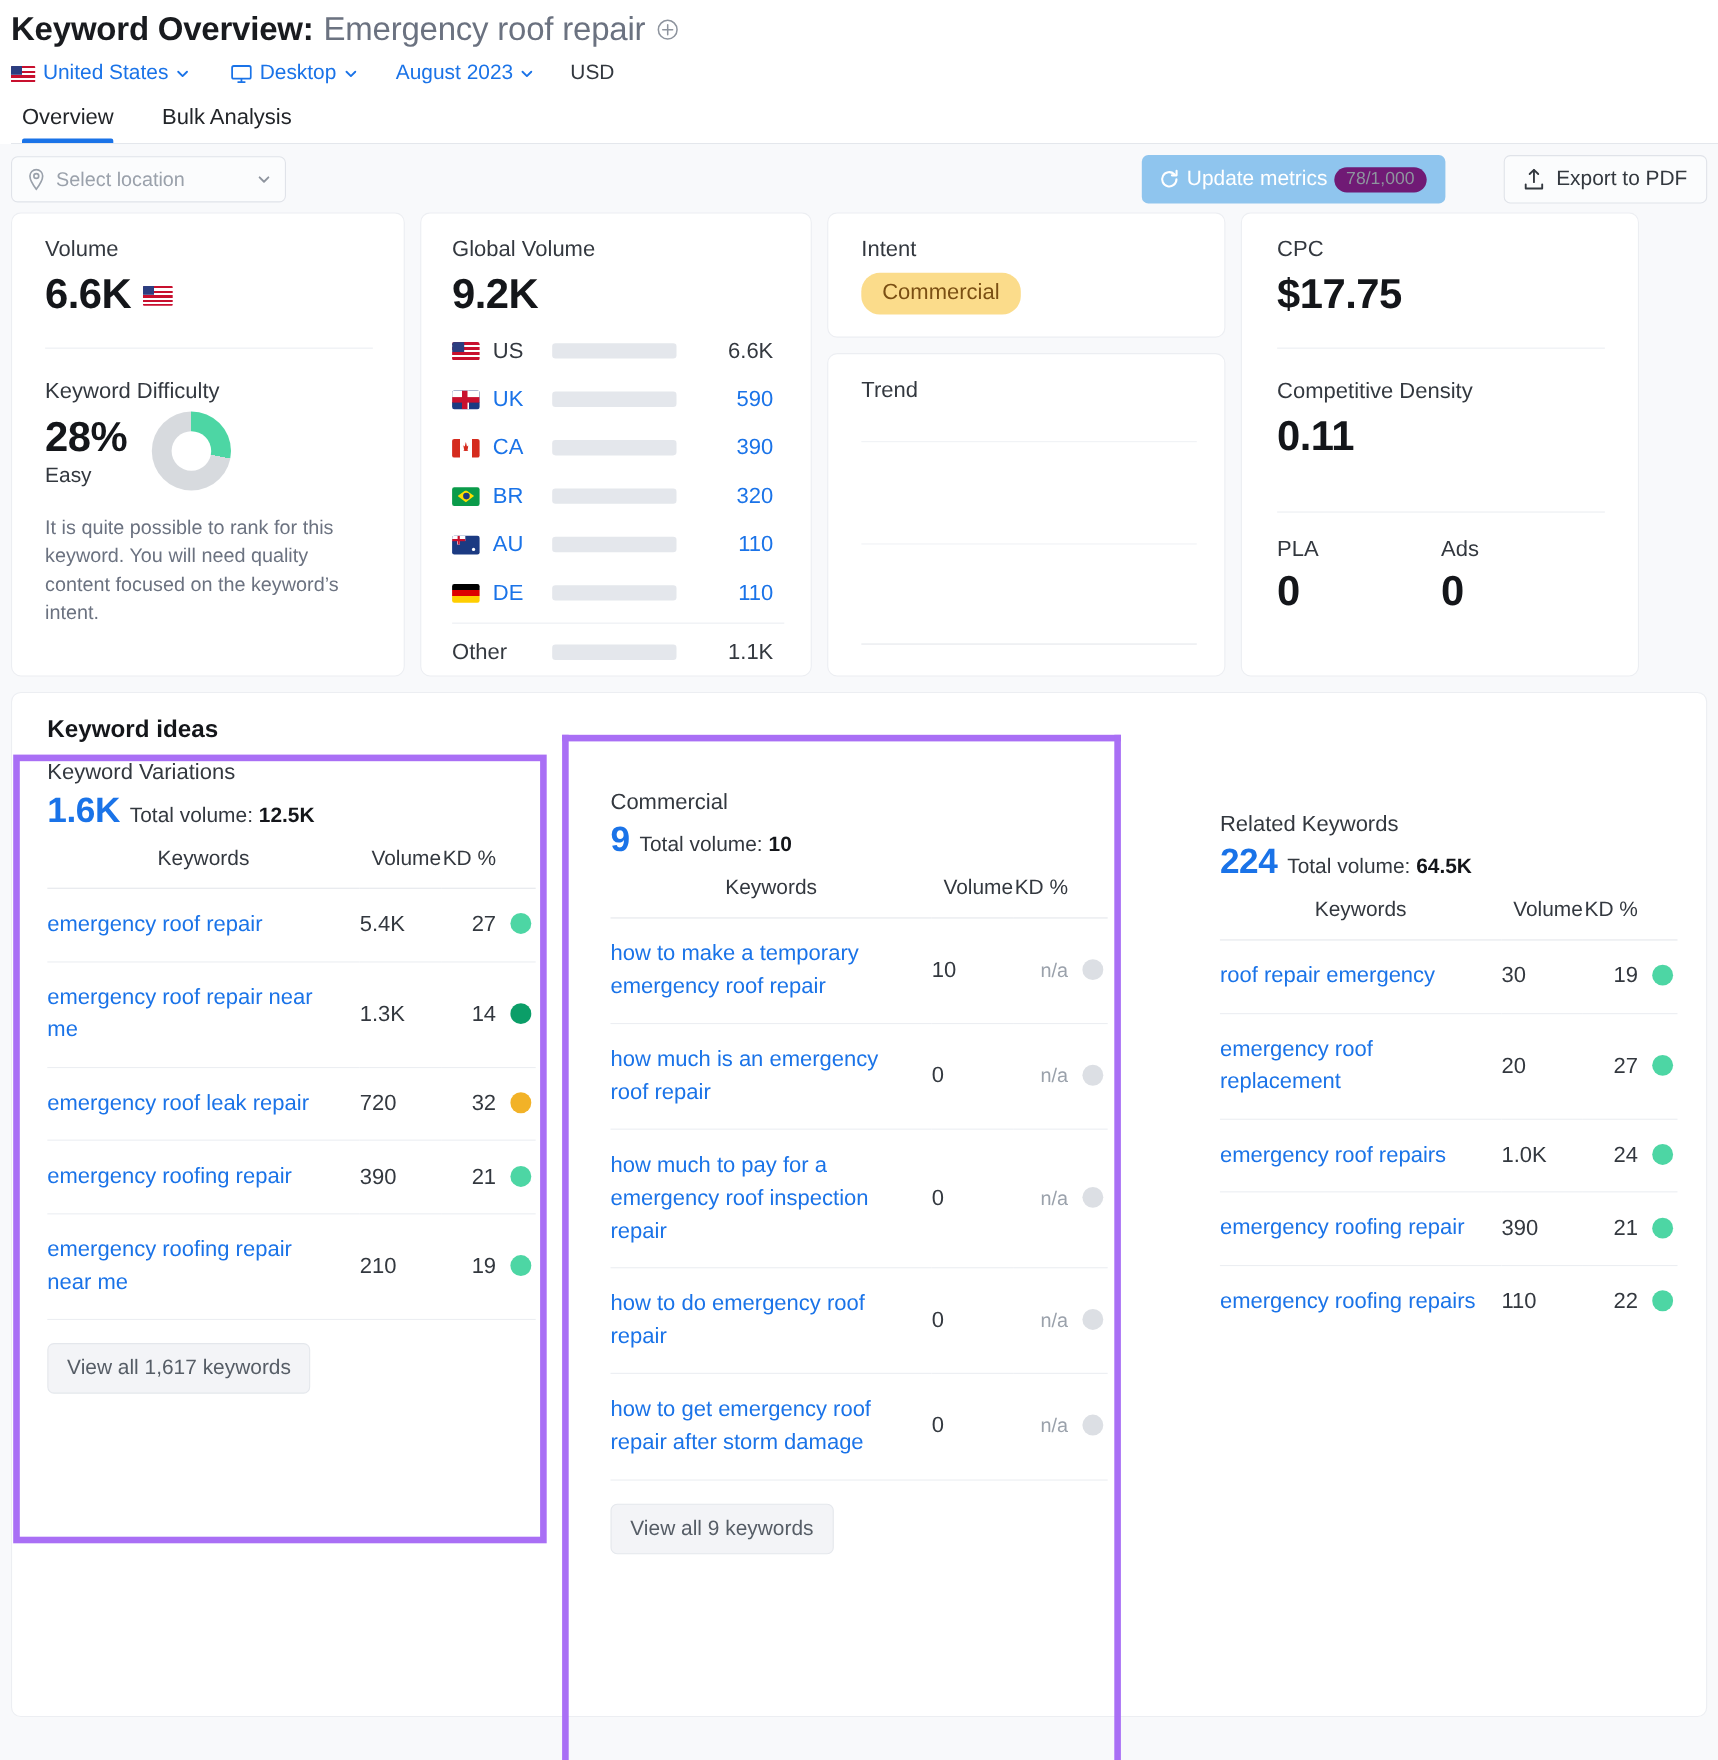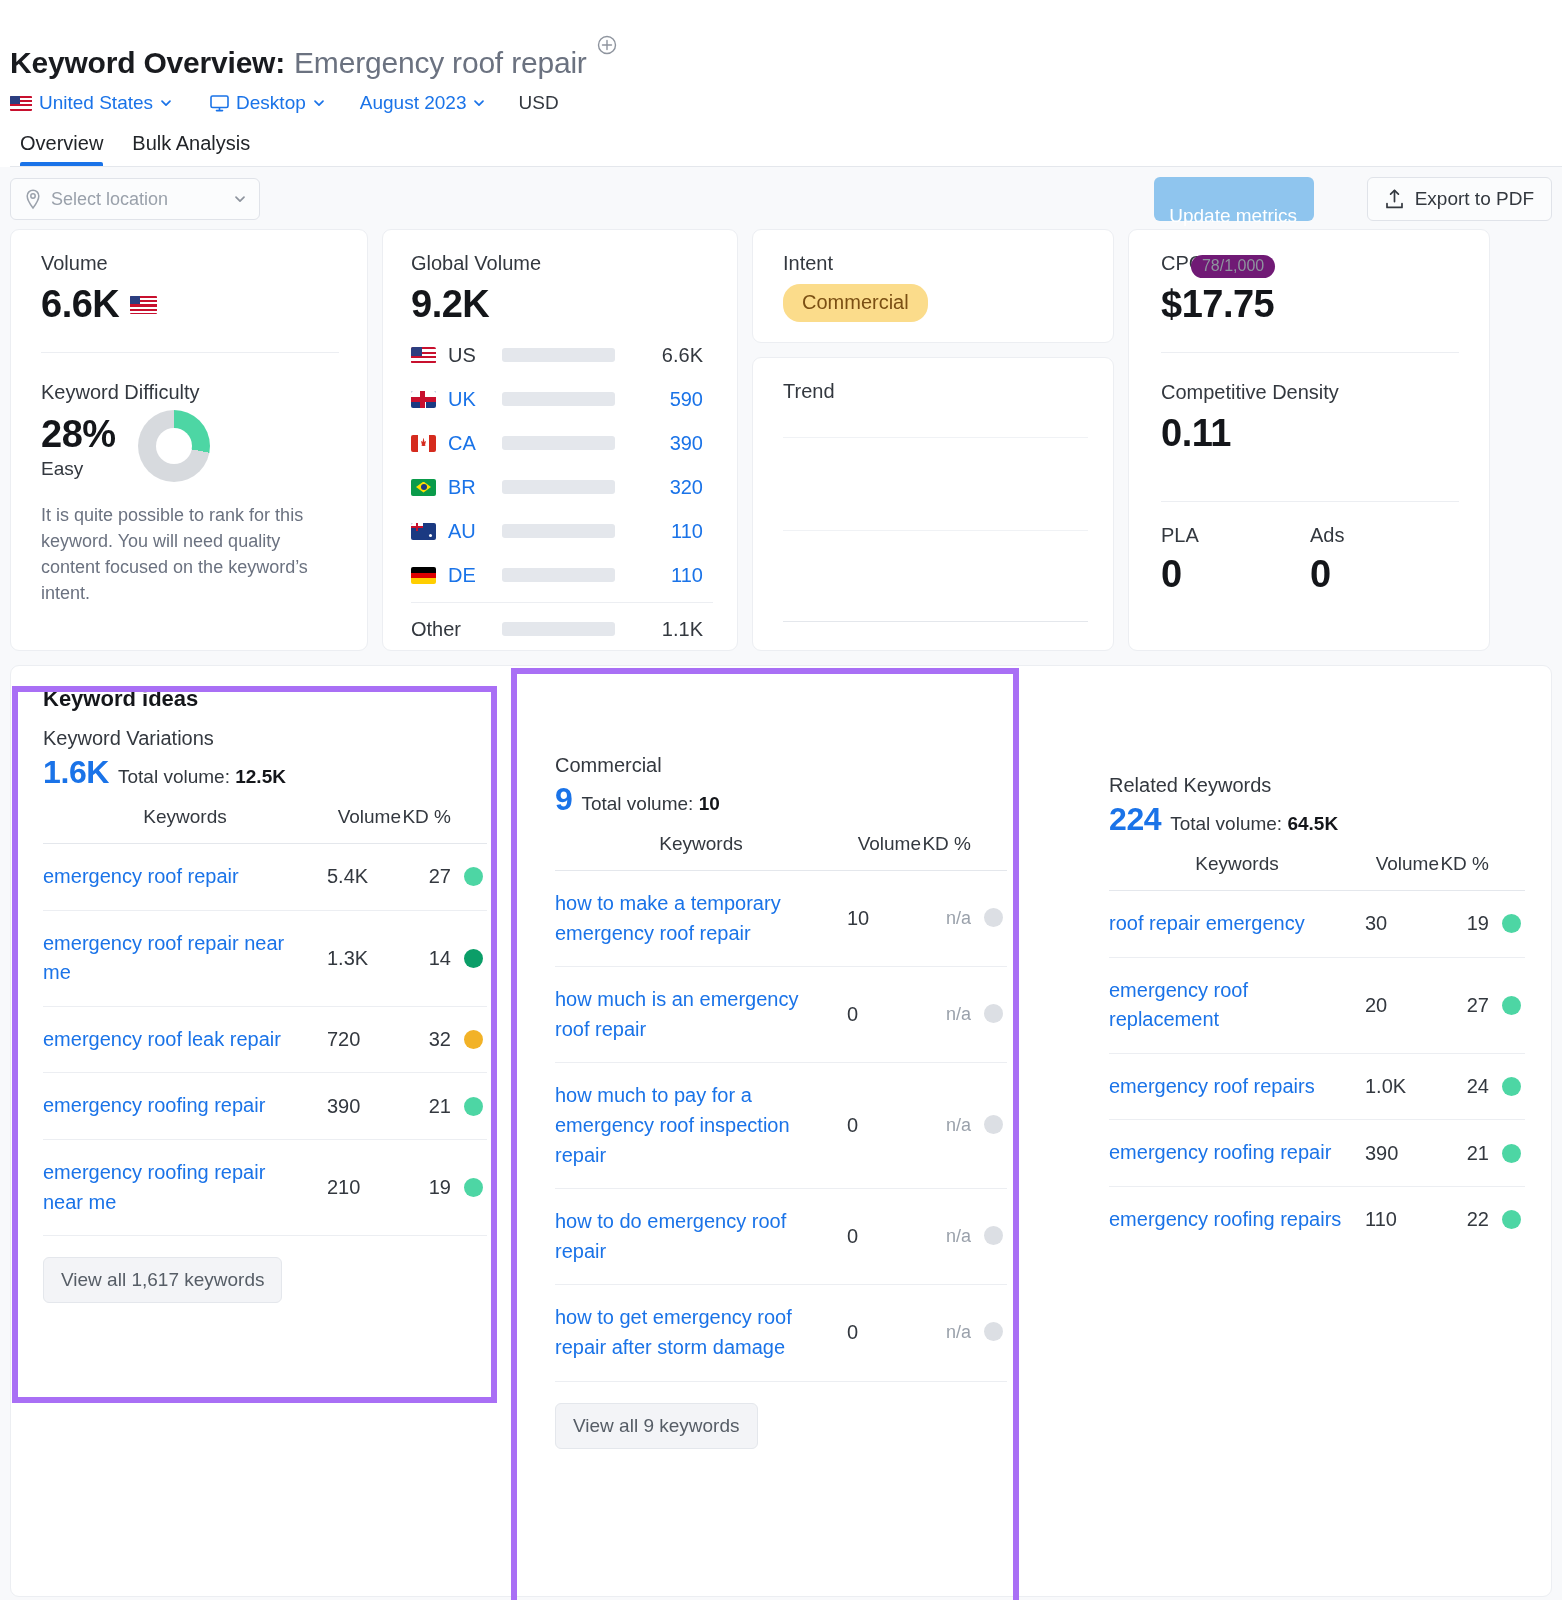--- a/index.html
+++ b/index.html
@@ -8,58 +8,58 @@
     background: #ffffff;
     font-family: "Liberation Sans", sans-serif;
     color: #222529;
     overflow: hidden;
   }
   .page { position: relative; width: 1562px; height: 1600px; background:#f8f9fb; }
 
   
   .header { background:#ffffff; padding: 10px 0 0 10px; }
   .title-row { display:flex; align-items:baseline; gap:9px; }
-  .title-main { font-size: 30px; font-weight: 700; color:#191b1f; letter-spacing:-0.2px;margin-top:36px; }
+  .title-main { font-size: 30px; font-weight: 700; color:#191b1f; letter-spacing:-0.2px; }
   .title-kw { font-size: 30px; font-weight: 400; color:#6b7280; letter-spacing:-0.2px; }
   .plus-icon { width:20px; height:20px; flex:0 0 20px; align-self:center; margin-left:1px; }
 
   .meta-row { display:flex; align-items:center; gap:0; margin-top:12px; font-size:19px; }
   .meta-item { display:flex; align-items:center; gap:7px; color:#1a73e8; cursor:pointer; }
   .meta-item.plain { color:#33383f; cursor:default; }
   .mi-gap1 { margin-right: 38px; }
   .mi-gap2 { margin-right: 35px; }
   .mi-gap3 { margin-right: 33px; }
   .flag-us { width:22px; height:15px; display:inline-block; position:relative;
              background: repeating-linear-gradient(#c8102e 0 2.1px, #fff 2.1px 4.2px);
              border-radius:1px; overflow:hidden; }
   .flag-us::before { content:''; position:absolute; left:0; top:0; width:10px; height:8px; background:#2c3e80; }
   .chev { width:12px; height:12px; }
   .monitor-ico { width:19px; height:17px; }
 
-  .tabs { display:flex; gap:1px; margin-top:18px; padding-left:10px; background:#fff; }
+  .tabs { display:flex; gap:16px; margin-top:18px; padding-left:10px; background:#fff; }
   .tab { font-size:20px; color:#222529; padding: 0 0 11px 0; cursor:pointer; position:relative; }
   .tab.active { font-weight:400; }
   .tab.active::after { content:''; position:absolute; left:0; right:0; bottom:0; height:4px; background:#1a73e8; border-radius:2px 2px 0 0; }
   .tab + .tab { margin-left: 28px; }
   .header-rule { height:1px; background:#e4e7ec; }
 
   
   .toolbar { position:relative; height:62px; background:#f8f9fb; }
   .loc-select {
     position:absolute; left:10px; top:11px; width:250px; height:42px;
     border:1px solid #e0e3e9; border-radius:6px; background:#fbfcfd;
     display:flex; align-items:center; gap:9px; padding: 0 13px; cursor:pointer;
   }
   .loc-text { font-size:18px; color:#9aa1ab; flex:1; }
   .pin-ico { width:18px; height:21px; }
   .btn-update {
     position:absolute; right:248px; top:10px; height:44px;
     background:#8fc5ee; border:none; border-radius:6px;
-    display:flex; align-items:center; gap:28px; padding: 0 17px 0 15px;
-    color:#ffffff; font-size:19px; cursor:pointer; font-family:inherit;flex-direction:column;
+    display:flex; align-items:center; gap:6px; padding: 0 17px 0 15px;
+    color:#ffffff; font-size:19px; cursor:pointer; font-family:inherit;
   }
   .refresh-ico { width:20px; height:20px; }
   .pill-count {
     background:#701a75; color:#8e949e; font-size:16px;
     border-radius:12px; padding: 3px 11px 4px; line-height:1;
   }
   .btn-export {
     position:absolute; right:10px; top:10px; height:44px;
     background:#fbfcfd; border:1px solid #e0e3e9; border-radius:6px;
     display:flex; align-items:center; gap:11px; padding: 0 17px;

